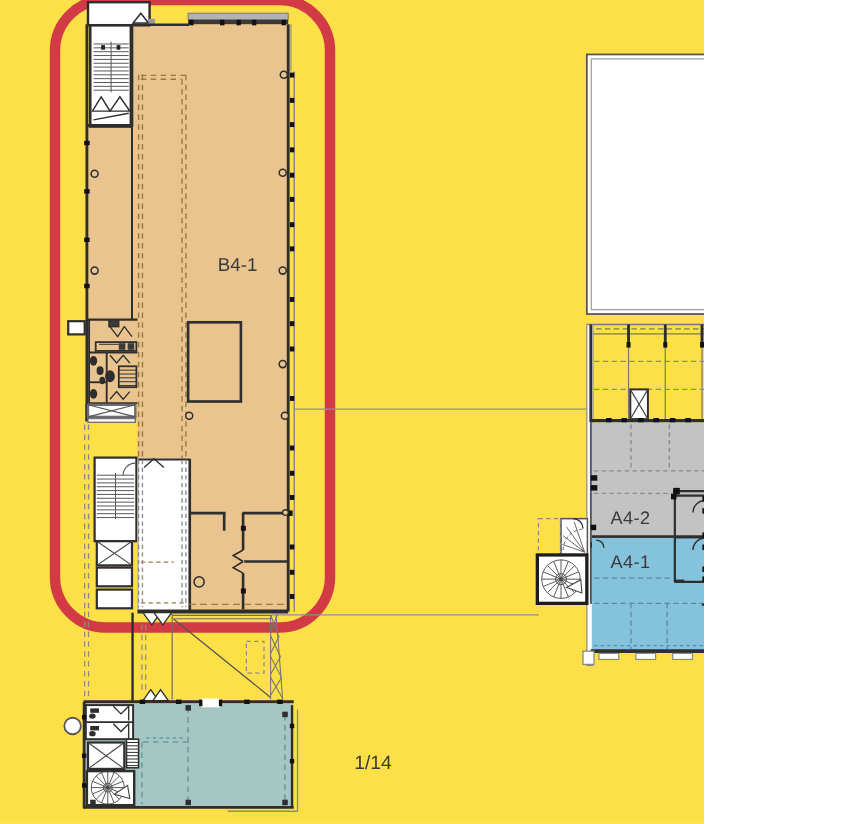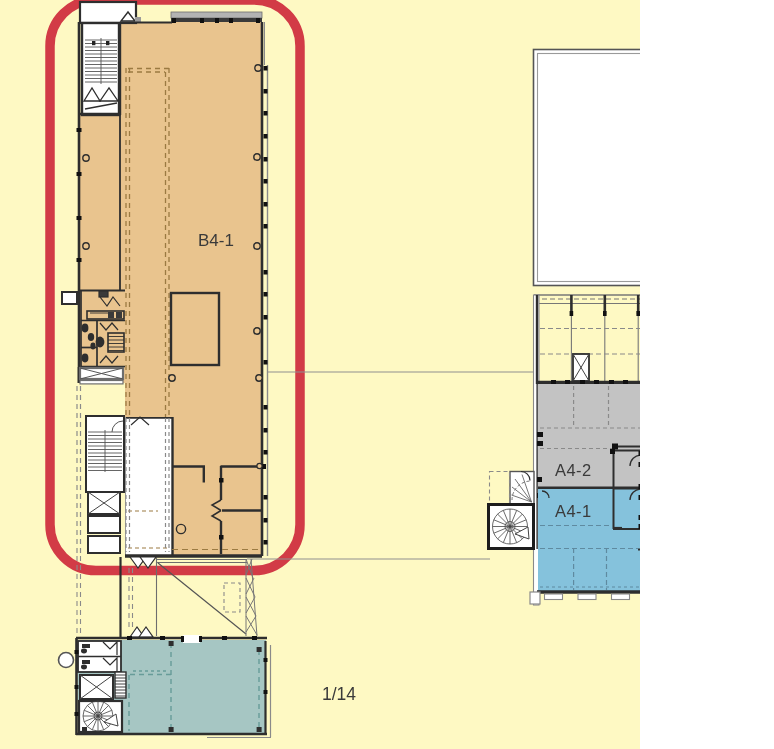--- a/index.html
+++ b/index.html
@@ -1,16 +1,16 @@
 <!DOCTYPE html>
 <html><head>
 <meta charset="utf-8">
 <style>
   html,body{margin:0;padding:0;background:#fff;}
-  .page{position:relative;width:640px;height:749px;background:#fef9c3;overflow:hidden;
+  .page{position:relative;width:640px;height:749px;background:#fde047;overflow:hidden;
         font-family:"Liberation Sans", sans-serif;}
   svg{position:absolute;left:0;top:0;}
   text{font-family:"Liberation Sans", sans-serif;fill:#3a3a3a;}
 </style>
 </head>
 <body>
 <div class="page">
 <svg width="774" height="749" viewBox="0 0 774 749">
 
 <rect x="50" y="0" width="250" height="570.5" rx="46" ry="46" fill="none" stroke="#d23b46" stroke-width="9.5"></rect>

